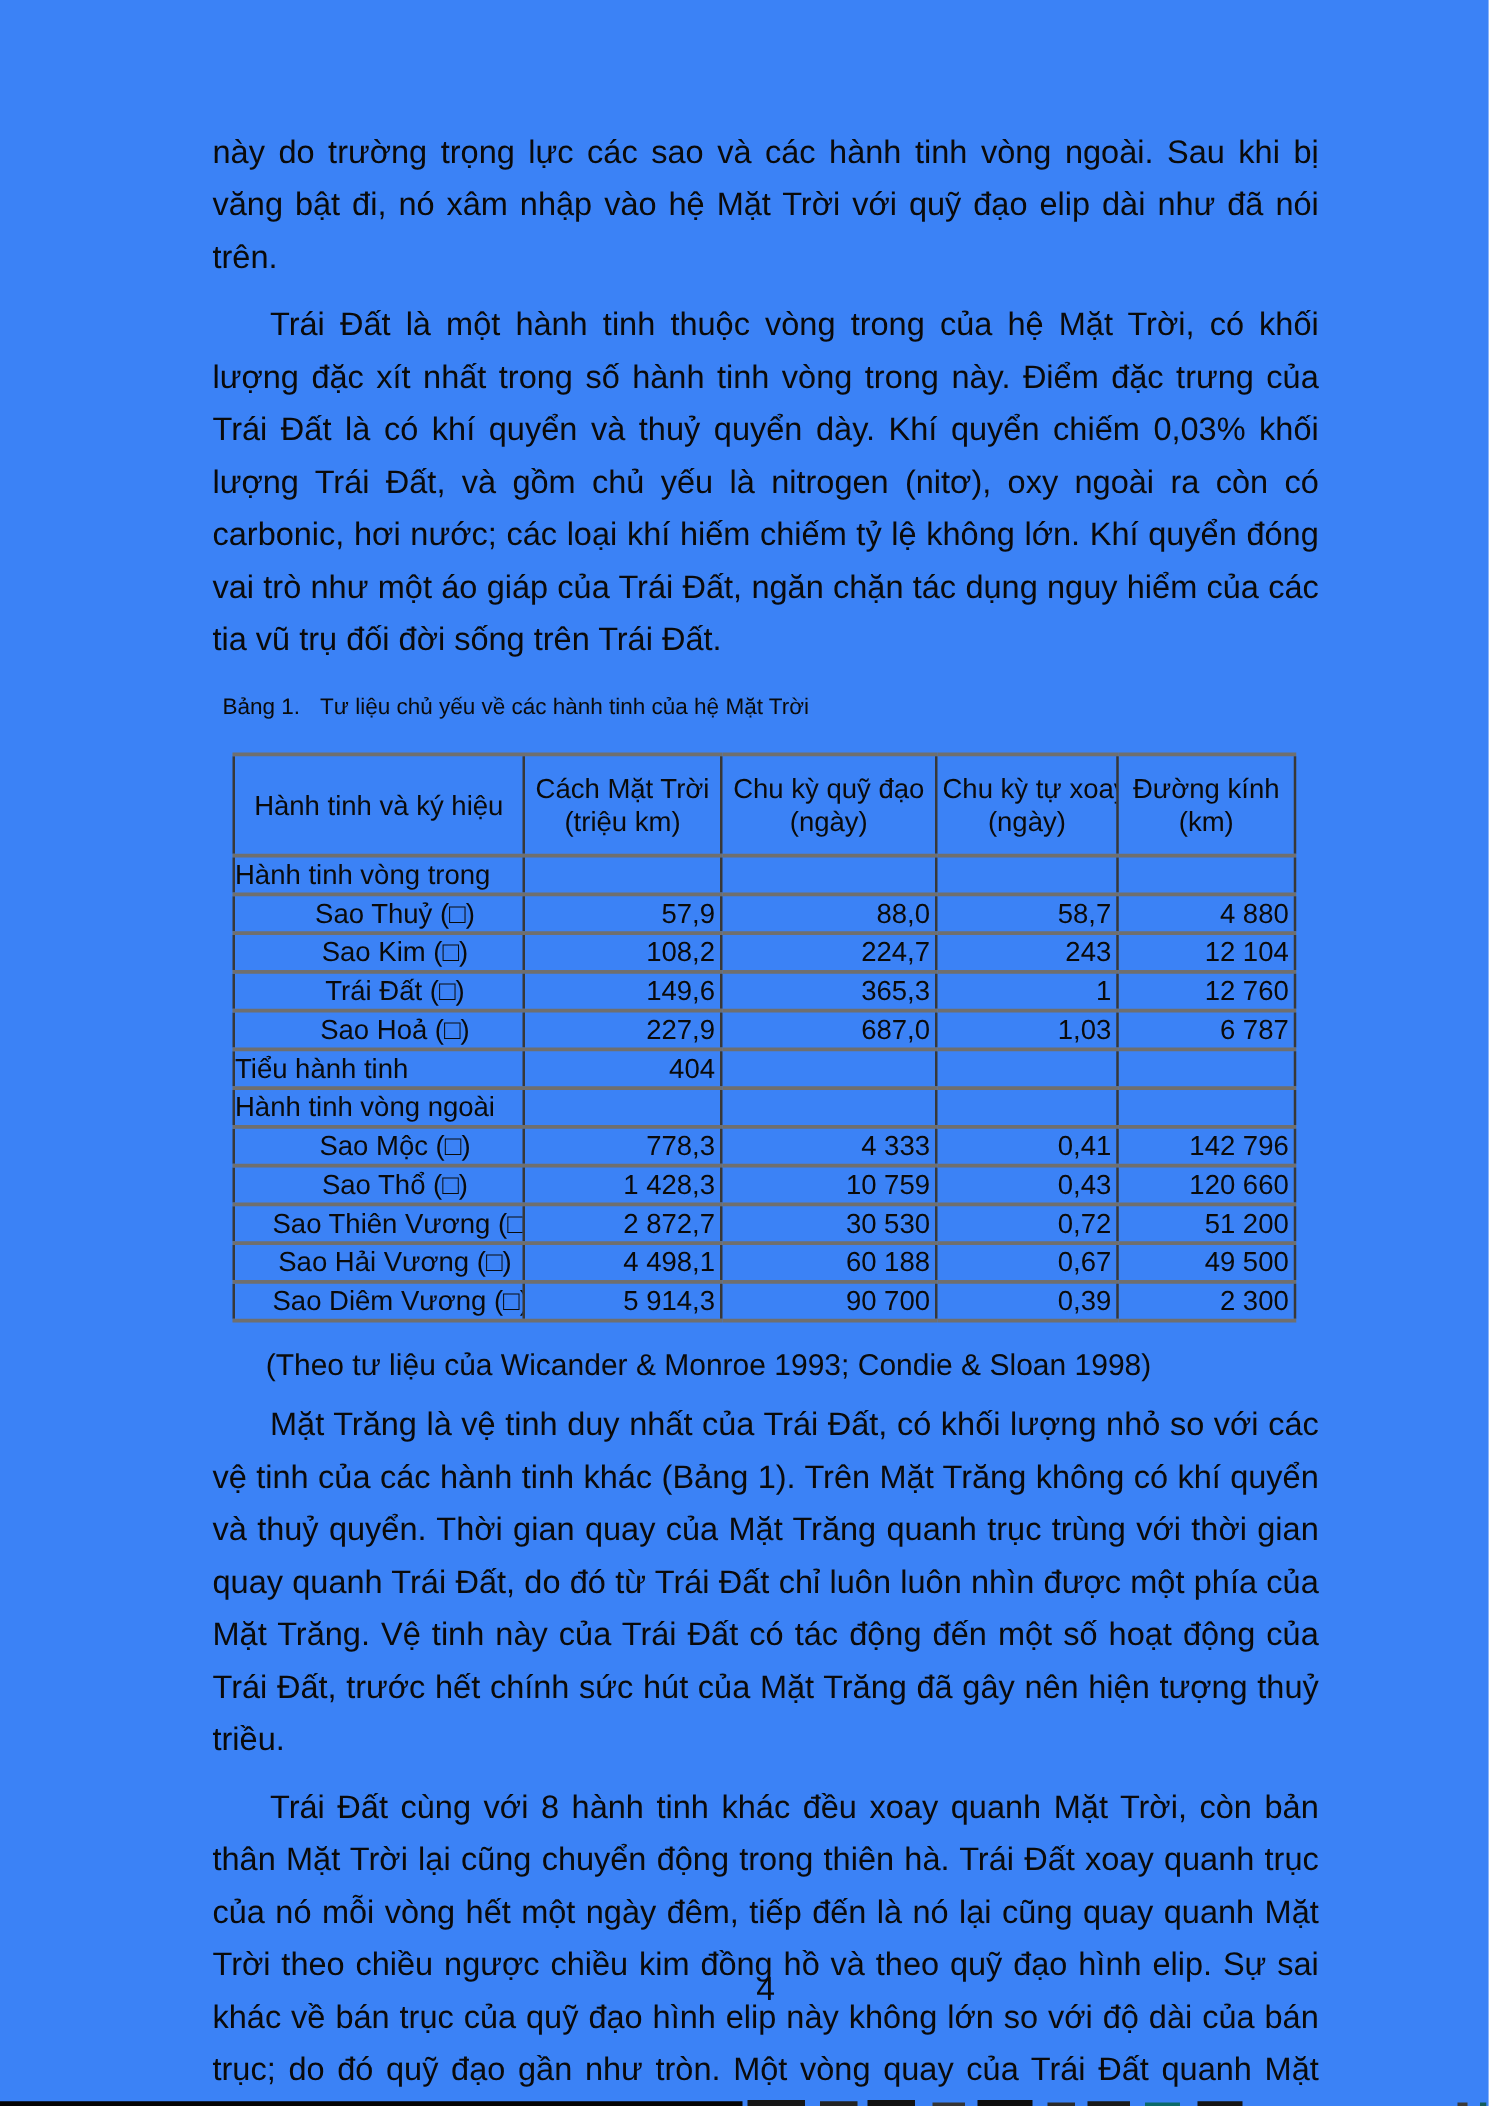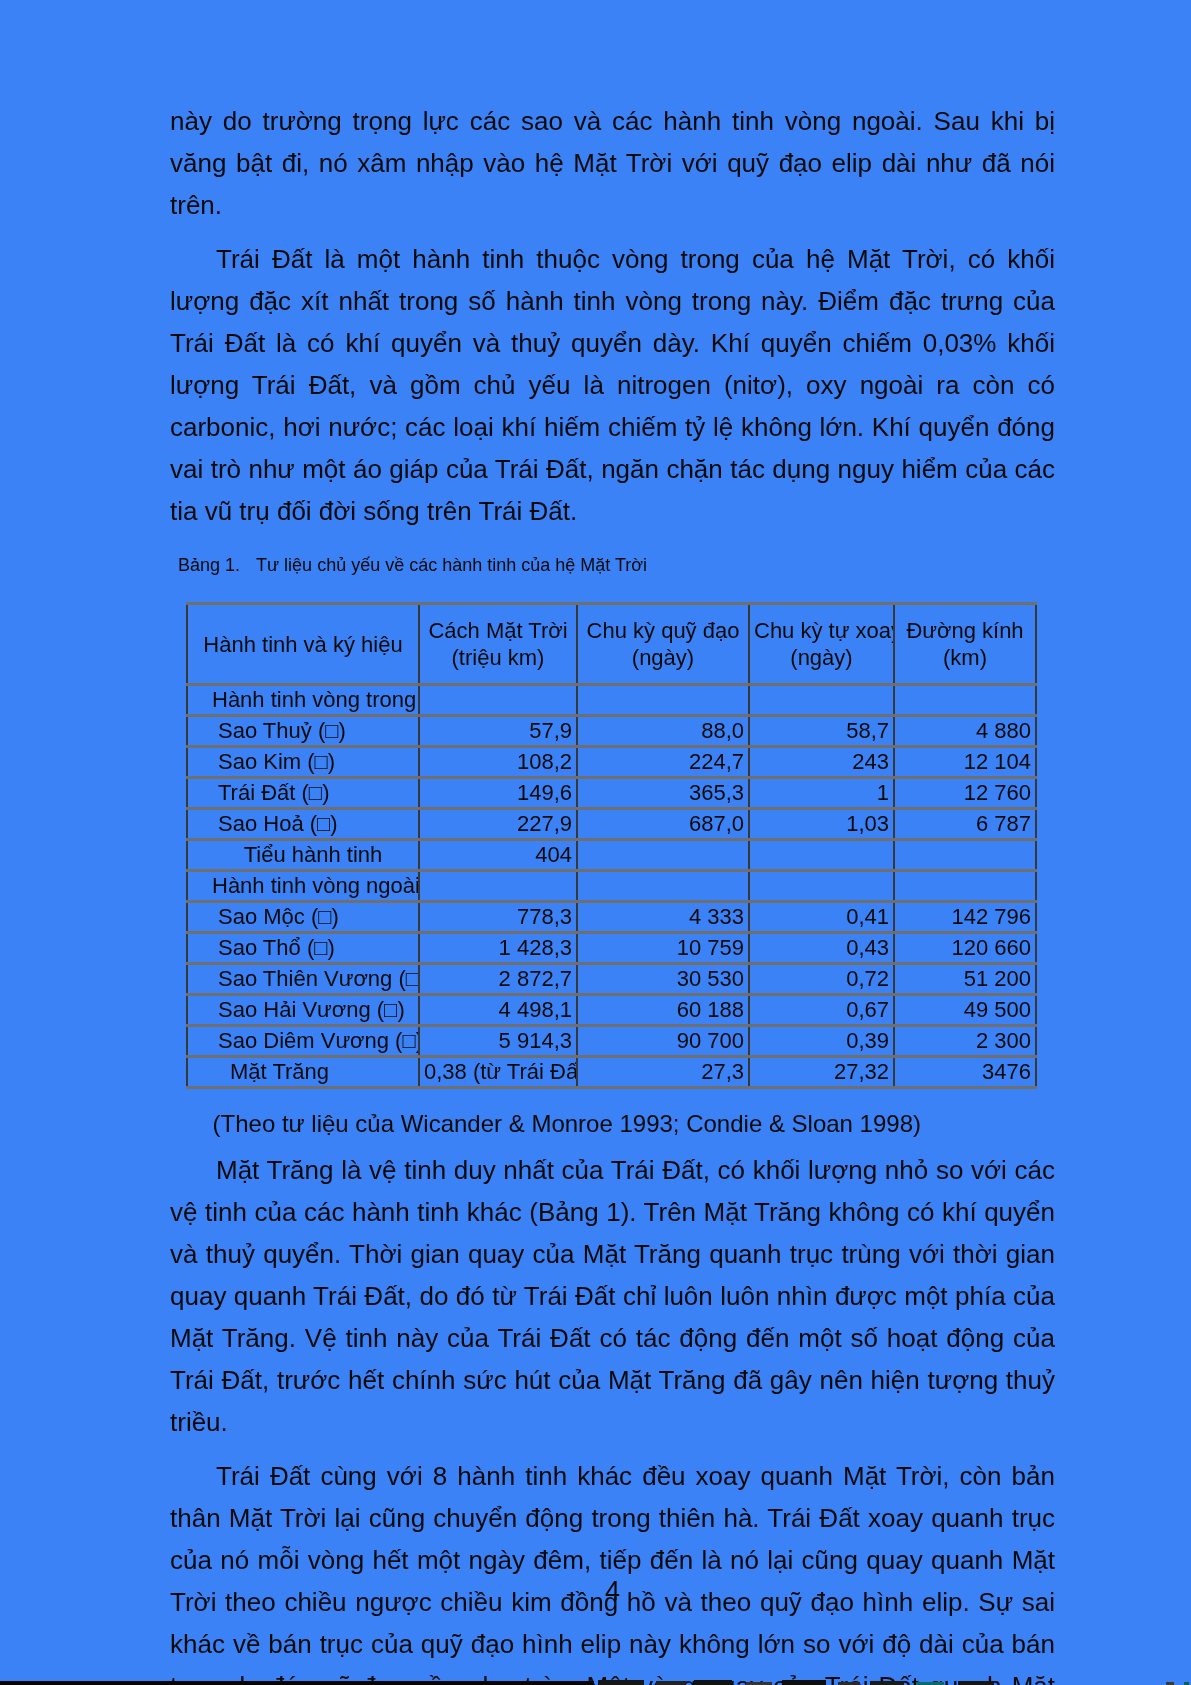--- a/index.html
+++ b/index.html
@@ -52,22 +52,22 @@
     vertical-align:middle;
     line-height:27px;
     padding:2px 4px;
   }
   table.planets td {
     height:26px;
     vertical-align:middle;
     padding:1px 4px;
   }
   td.num { text-align:right; }
-  tr.sec td.lbl { padding-left:24px;text-align:center; }
-  tr.planet td.lbl { padding-left:30px; }
+  tr.sec td.lbl { padding-left:0; }
+  tr.planet td.lbl { padding-left:30px;text-align:center; }
   tr.moon td.lbl { padding-left:42px; }
   .source {
     width:849px;
     box-sizing:border-box;
     padding-right:98px;
     margin-top:8px;
     font-size:24px;
     line-height:38px;
     text-align:right;
   }
@@ -221,27 +221,20 @@
           <td class="num">0,67</td>
           <td class="num">49 500</td>
         </tr>
         <tr class="planet">
           <td class="lbl">Sao Diêm Vương (□)</td>
           <td class="num">5 914,3</td>
           <td class="num">90 700</td>
           <td class="num">0,39</td>
           <td class="num">2 300</td>
         </tr>
-        <tr class="moon">
-          <td class="lbl">Mặt Trăng</td>
-          <td class="num">0,38 (từ Trái Đất)</td>
-          <td class="num">27,3</td>
-          <td class="num">27,32</td>
-          <td class="num">3476</td>
-        </tr>
       </tbody>
     </table>
 
     <div class="source">(Theo tư liệu của Wicander &amp; Monroe 1993; Condie &amp; Sloan 1998)</div>
 
     <p class="para">Mặt Trăng là vệ tinh duy nhất của Trái Đất, có khối lượng nhỏ so với các vệ tinh của các hành tinh khác (Bảng 1). Trên Mặt Trăng không có khí quyển và thuỷ quyển. Thời gian quay của Mặt Trăng quanh trục trùng với thời gian quay quanh Trái Đất, do đó từ Trái Đất chỉ luôn luôn nhìn được một phía của Mặt Trăng. Vệ tinh này của Trái Đất có tác động đến một số hoạt động của Trái Đất, trước hết chính sức hút của Mặt Trăng đã gây nên hiện tượng thuỷ triều.</p>
 
     <p class="para">Trái Đất cùng với 8 hành tinh khác đều xoay quanh Mặt Trời, còn bản thân Mặt Trời lại cũng chuyển động trong thiên hà. Trái Đất xoay quanh trục của nó mỗi vòng hết một ngày đêm, tiếp đến là nó lại cũng quay quanh Mặt Trời theo chiều ngược chiều kim đồng hồ và theo quỹ đạo hình elip. Sự sai khác về bán trục của quỹ đạo hình elip này không lớn so với độ dài của bán trục; do đó quỹ đạo gần như tròn. Một vòng quay của Trái Đất quanh Mặt Trời hết một năm, nói đúng hơn là 365 ngày và 1/4 ngày. Do chuyển động theo hình elip với tâm điểm là Mặt Trời mà quỹ đạo Trái</p>
 
   </div>

